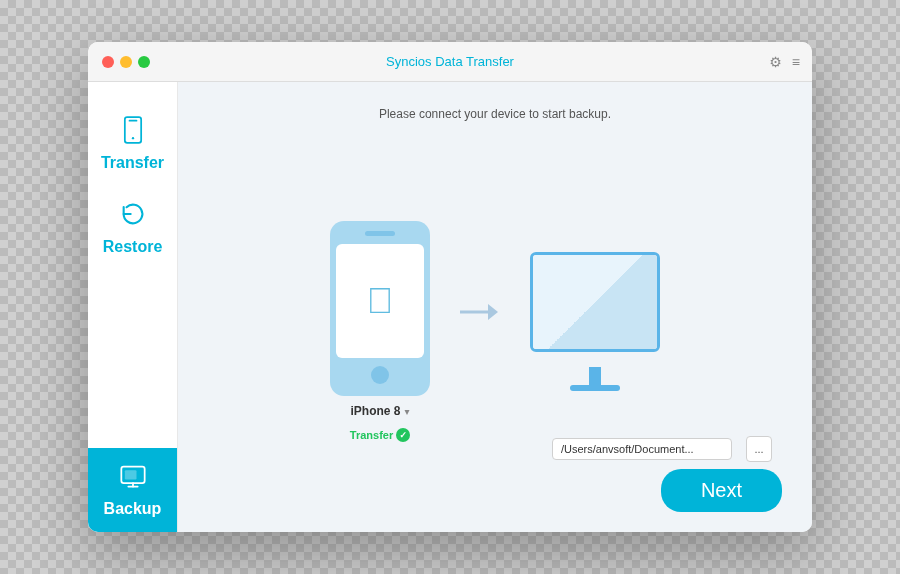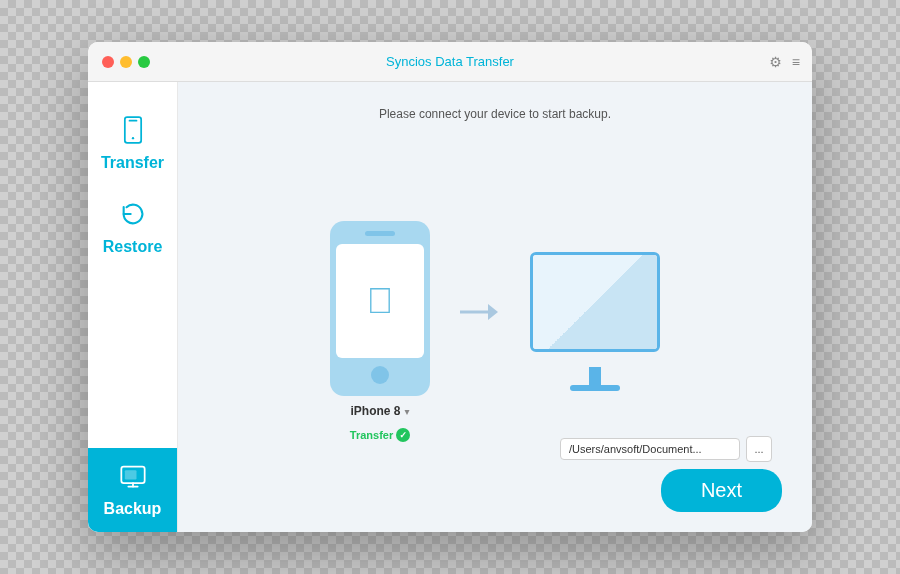--- a/index.html
+++ b/index.html
@@ -342,21 +342,21 @@
     }
 
     .backup-label {
       font-size: 11px;
       color: #555;
     }
 
     .backup-path-row {
       display: flex;
       align-items: center;
-      gap: 6px;
+      gap: 14px;
     }
 
     .backup-path {
       font-size: 11px;
       color: #333;
       background: #fff;
       border: 1px solid #d0d0d0;
       border-radius: 4px;
       padding: 4px 8px;
       width: 180px;

